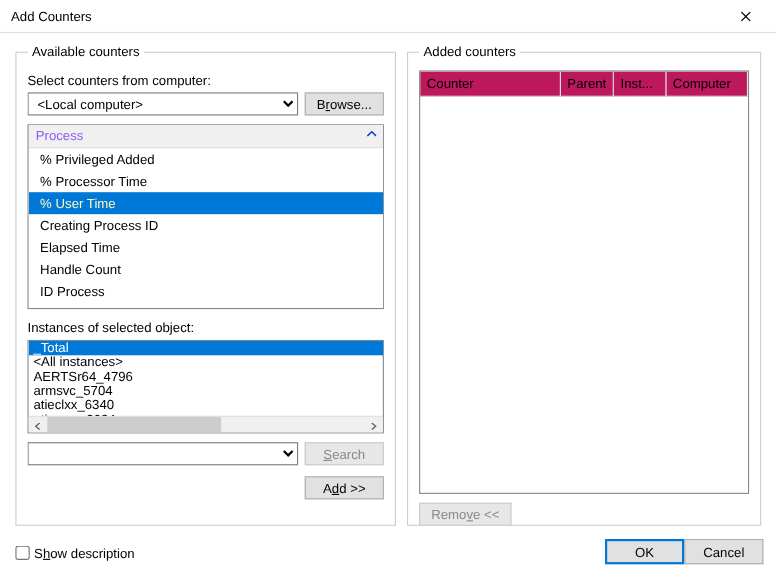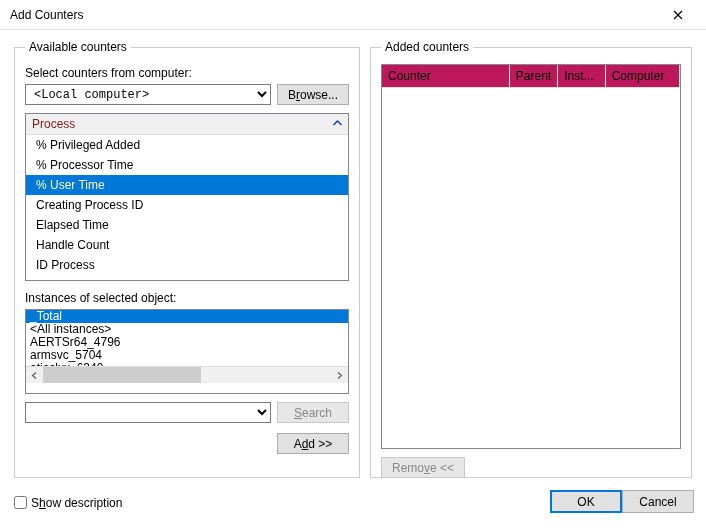--- a/index.html
+++ b/index.html
@@ -48,21 +48,21 @@
   .group-right {
     left: 370px; top: 10px;
     width: 322px; height: 438px;
   }
   .label { margin: 2px 0 4px 0; }
   .row { display: flex; gap: 6px; align-items: center; }
   select.combo, .combo-input {
     height: 21px;
     border: 1px solid #7a7a7a;
     background: #fff;
-    font-family: Liberation Mono, monospace;
+    font-family: Liberation Sans, sans-serif;
     font-size: 12px;
     padding: 0 4px;
   }
   .btn {
     height: 21px;
     min-width: 72px;
     border: 1px solid #adadad;
     background: #e1e1e1;
     font-family: inherit;
     font-size: 12px;
@@ -88,21 +88,21 @@
     border: 1px solid #828790;
     background: #fff;
     overflow-y: scroll;
     font-size: 12px;
   }
   .counters-box {
     margin-top: 8px;
     height: 168px;
   }
   .cat-header {
-    color: #7f1d1d;
+    color: #8b5cf6;
     background: #f0f0f0;
     padding: 3px 6px;
     display: flex;
     justify-content: space-between;
     align-items: flex-start;
     border-bottom: 1px solid #ddd;
   }
   .cat-header .chev {
     font-size: 10px;
   }
@@ -115,21 +115,21 @@
     color: #fef9c3;
   }
 
   
   .instances-box {
     margin-top: 4px;
     height: 85px;
     overflow: hidden;
   }
   .instances-inner {
-    height: 56px;
+    height: 68px;
     overflow-y: scroll;
   }
   .inst-item {
     padding: 0 4px;
     line-height: 13px;
     white-space: nowrap;
   }
   .inst-item.selected {
     background: #0078d7;
     color: #fff;

